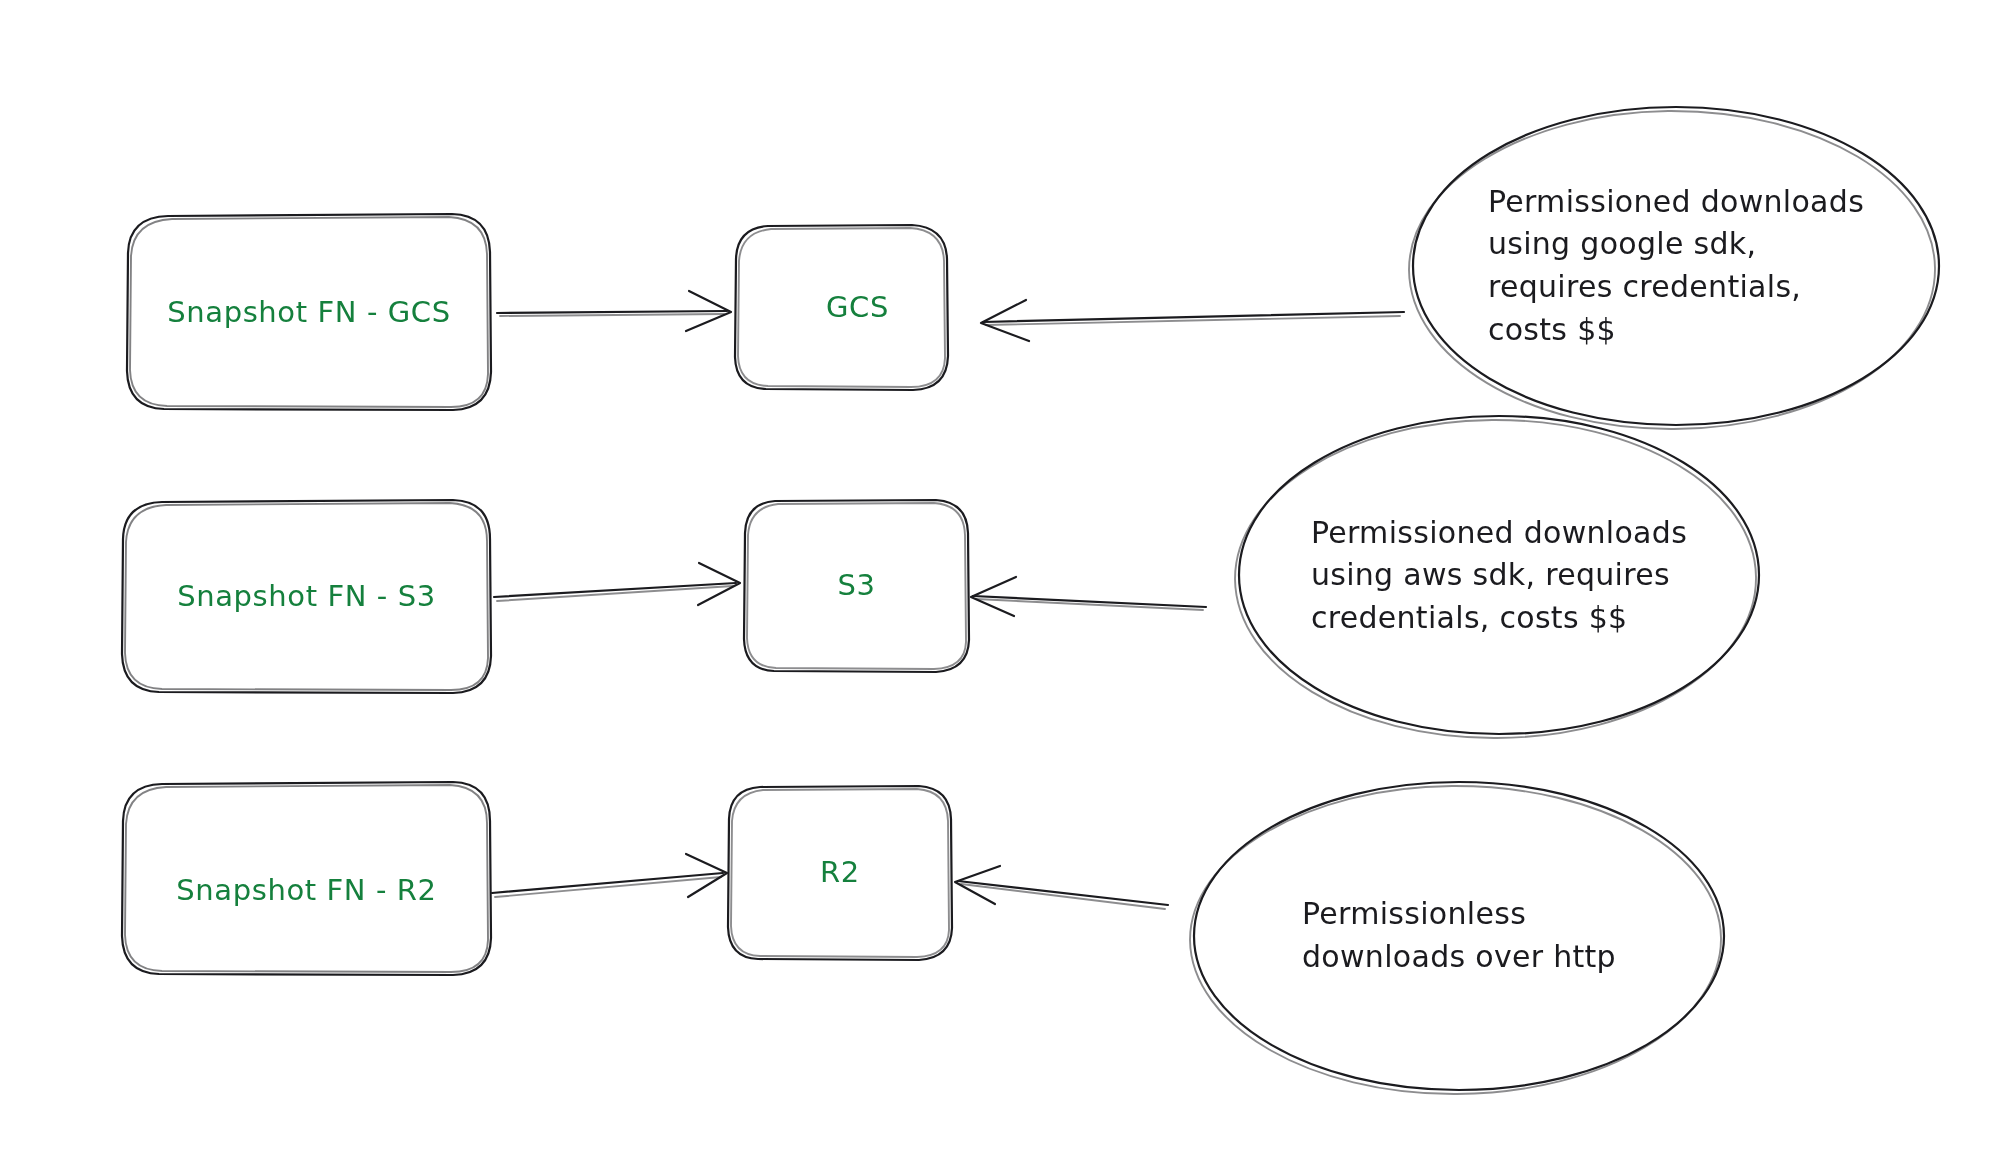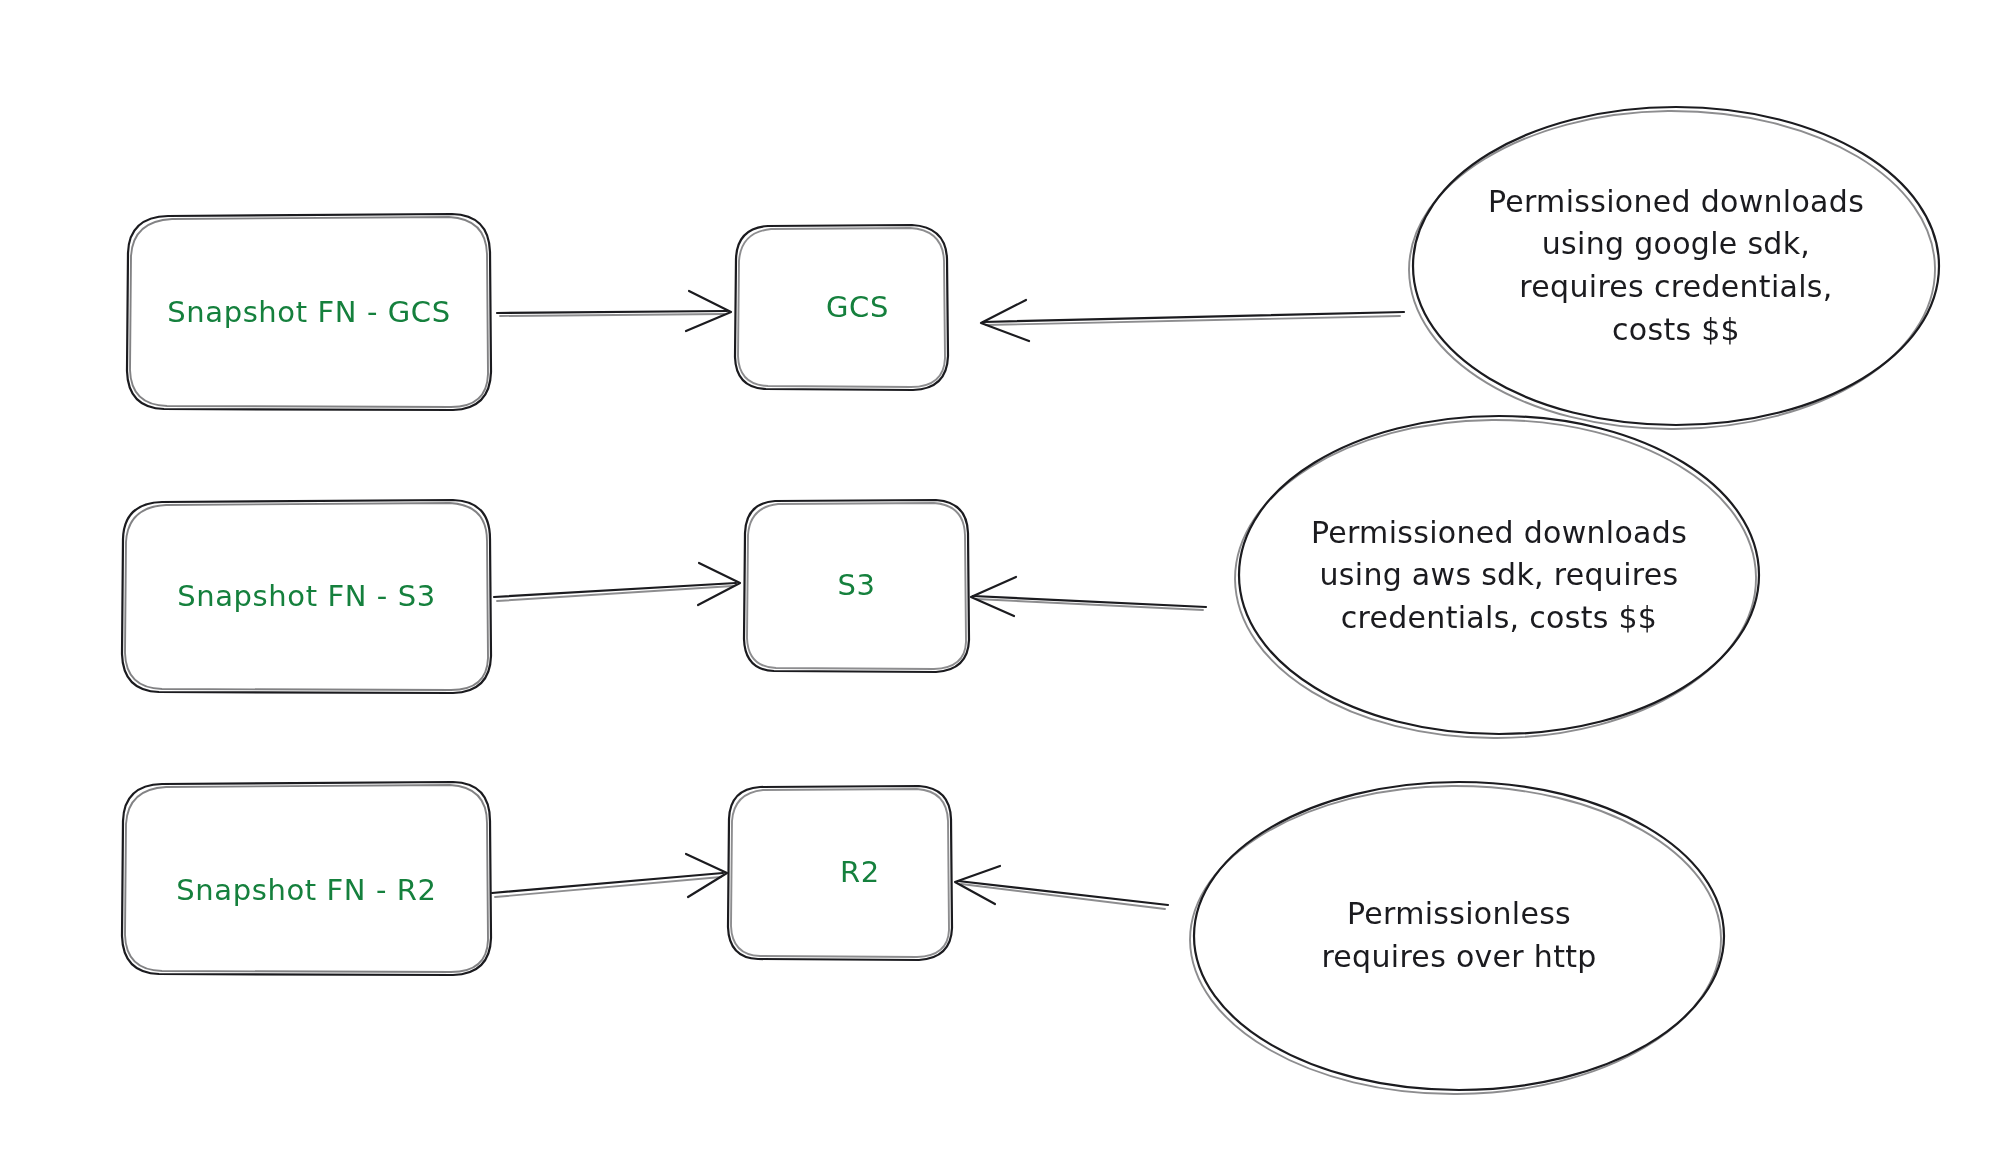--- a/index.html
+++ b/index.html
@@ -35,21 +35,20 @@
     letter-spacing: 0.6px;
     line-height: 1.28;
     pointer-events: none;
     white-space: pre-line;
   }
   .ellipse-label {
     position: absolute;
     display: flex;
     align-items: center;
     justify-content: center;
-    text-align: center;
     color: #1b1b1f;
     font-family: "DejaVu Sans", sans-serif;
     font-size: 30px;
     font-weight: 400;
     letter-spacing: 0.3px;
     line-height: 1.42;
     pointer-events: none;
     white-space: pre-line;
   }
 </style>
@@ -172,18 +171,18 @@
   <div class="node-label" style="left:122px; top:500px; width:369px; height:193px;">Snapshot FN - S3</div>
 
   <div class="node-label" style="left:744px; top:500px; width:225px; height:172px;">S3</div>
 
   <div class="ellipse-label" style="left:1269px; top:473px; width:460px; height:205px;">Permissioned downloads
 using aws sdk, requires
 credentials, costs $$</div>
 
   <div class="node-label" style="left:122px; top:782px; width:369px; height:217px;">Snapshot FN - R2</div>
 
-  <div class="node-label" style="left:728px; top:786px; width:224px; height:174px;padding-left:20px;">R2</div>
+  <div class="node-label" style="left:728px; top:786px; width:224px; height:174px;">R2</div>
 
   <div class="ellipse-label" style="left:1224px; top:848px; width:470px; height:176px;">Permissionless
-requires over http</div>
+downloads over http</div>
 
 </div>
 
 </body></html>

